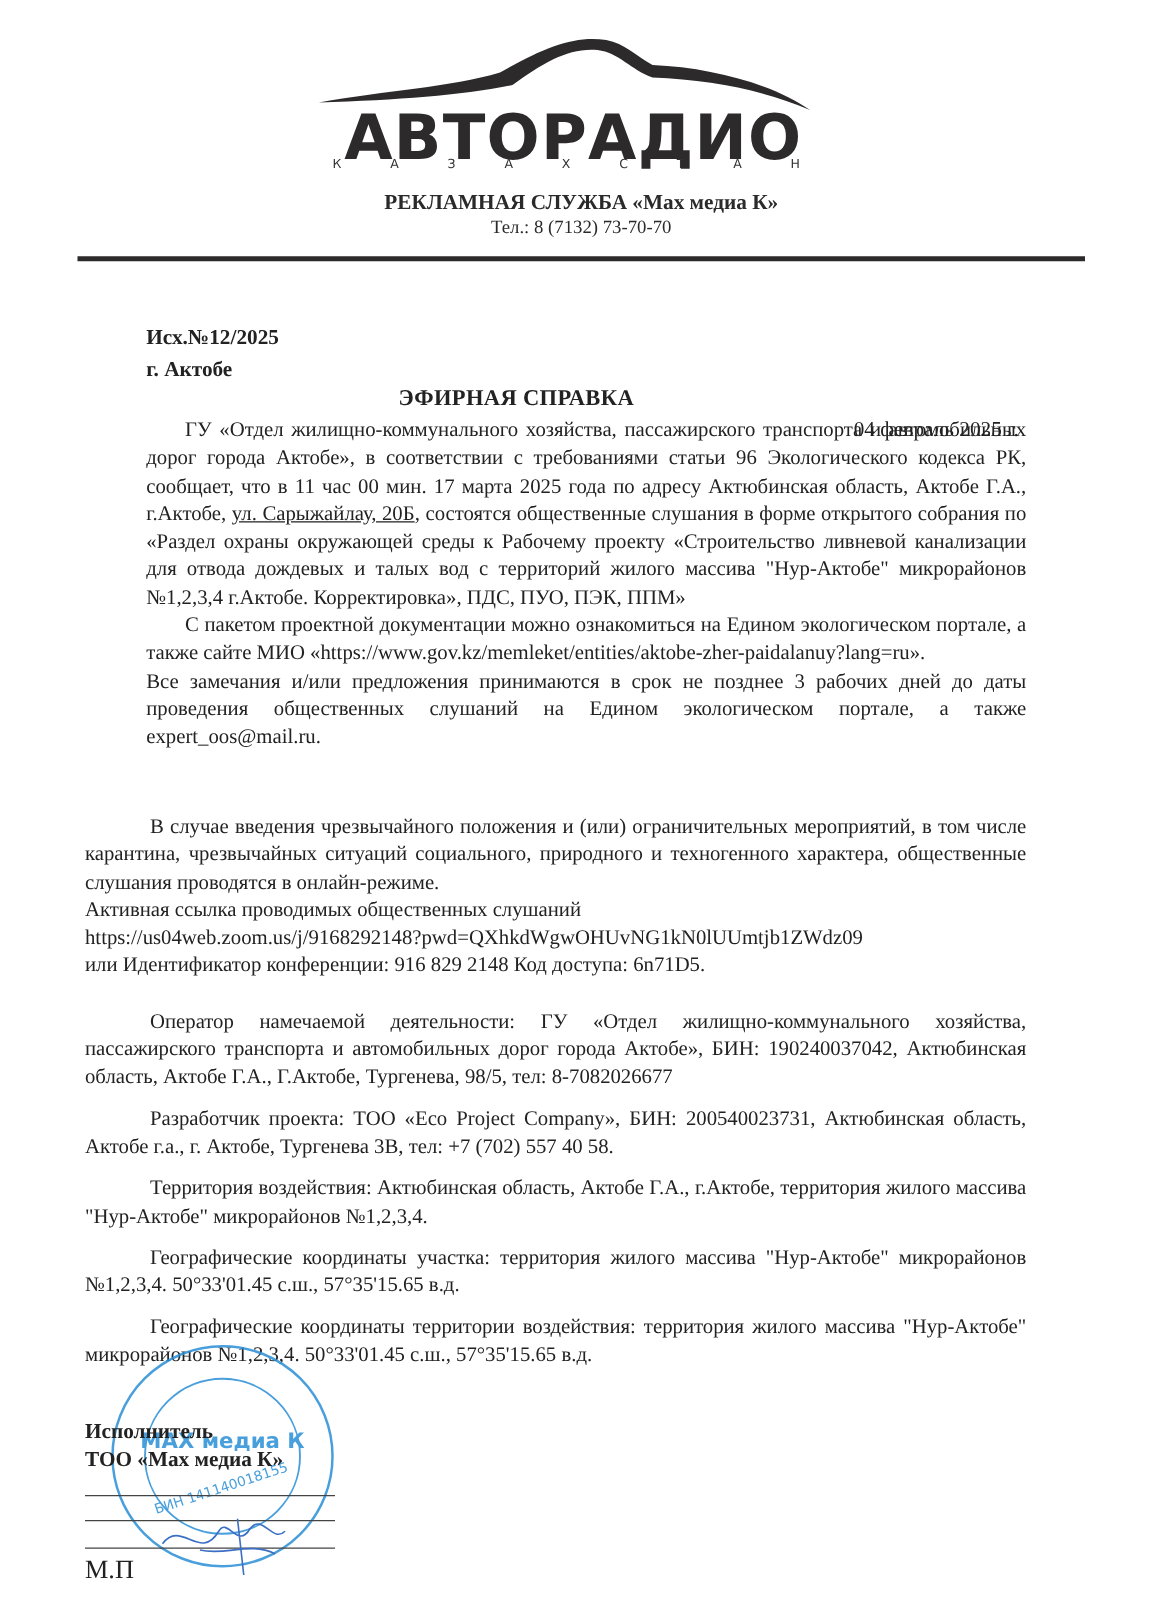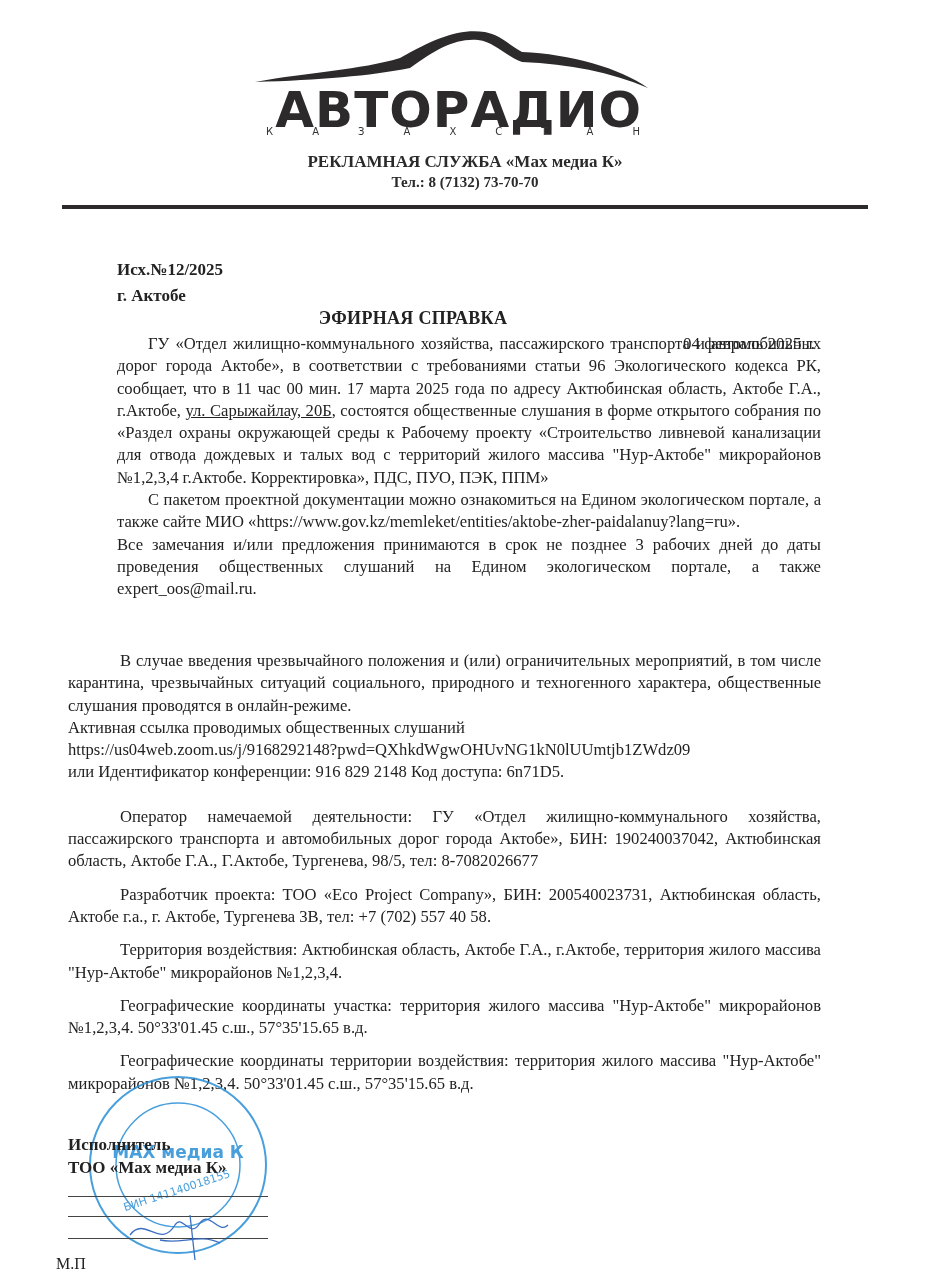--- a/index.html
+++ b/index.html
@@ -11,21 +11,21 @@
   .logo-car { position: absolute; left: 250px; top: 20px; width: 400px; height: 80px; }
   .logo-word { position: absolute; left: 262px; top: 82px; width: 380px; text-align: right;
                font-family: "DejaVu Sans", sans-serif; font-weight: bold; font-size: 50px;
                letter-spacing: 1px; color: #2d2a2c; line-height: 56px; }
   .logo-sub { position: absolute; left: 266px; top: 126px; width: 374px; display: flex;
               justify-content: space-between; font-family: "DejaVu Sans", sans-serif;
               font-size: 10px; color: #333; }
   .agency { position: absolute; left: 0; width: 930px; top: 152px; text-align: center;
             font-weight: bold; font-size: 17px; color: #2a2a2a; }
   .phone { position: absolute; left: 0; width: 930px; top: 174px; text-align: center;
-           font-weight: bold; font-size: 15px; color: #2a2a2a; }
+           font-weight: normal; font-size: 15px; color: #2a2a2a; }
   .rule { position: absolute; left: 62px; top: 205px; width: 806px; height: 4px; background: #2d2a2c; }
 
   
   .outno { position: absolute; left: 117px; top: 260px; font-weight: bold; font-size: 17px; }
   .city { position: absolute; left: 117px; top: 286px; font-weight: bold; font-size: 17px; }
   .date { position: absolute; right: 115px; top: 286px; font-size: 17px; margin-top: 48px; }
   .title { position: absolute; left: 0; width: 826px; top: 308px; text-align: center;
            font-weight: bold; font-size: 18px; letter-spacing: 0.3px; }
 
   
@@ -36,21 +36,21 @@
   .u { text-decoration: underline; }
 
   .body2 { position: absolute; left: 68px; top: 650px; width: 753px; font-size: 16.6px;
            line-height: 22.3px; text-align: justify; }
   .ind2 { text-indent: 52px; }
   .gap { height: 11px; }
 
   
   .signer { position: absolute; left: 68px; top: 1133px; font-weight: bold; font-size: 17px; line-height: 23px; }
   .line { position: absolute; left: 68px; width: 200px; height: 1px; background: #444; }
-  .mp { position: absolute; left: 56px; top: 1243px; font-size: 16px; margin-top: 12px; }
+  .mp { position: absolute; left: 68px; top: 1243px; font-size: 21px; }
   .stamp { position: absolute; left: 78px; top: 1070px; width: 200px; height: 190px; opacity: 0.85; }
   .sig { position: absolute; left: 120px; top: 1195px; width: 120px; height: 70px; }
 </style>
 </head>
 <body>
 
 <div class="page">
 
   <svg class="logo-car" viewBox="0 0 400 80">
     <path d="M5 62 C 60 52, 110 50, 150 38 C 185 18, 210 8, 235 12 C 250 15, 258 24, 272 32 C 320 34, 370 48, 398 68 C 360 52, 320 44, 272 42 C 255 36, 245 22, 228 20 C 205 18, 185 30, 160 48 C 120 56, 70 60, 5 62 Z" fill="#2d2a2c"></path>

